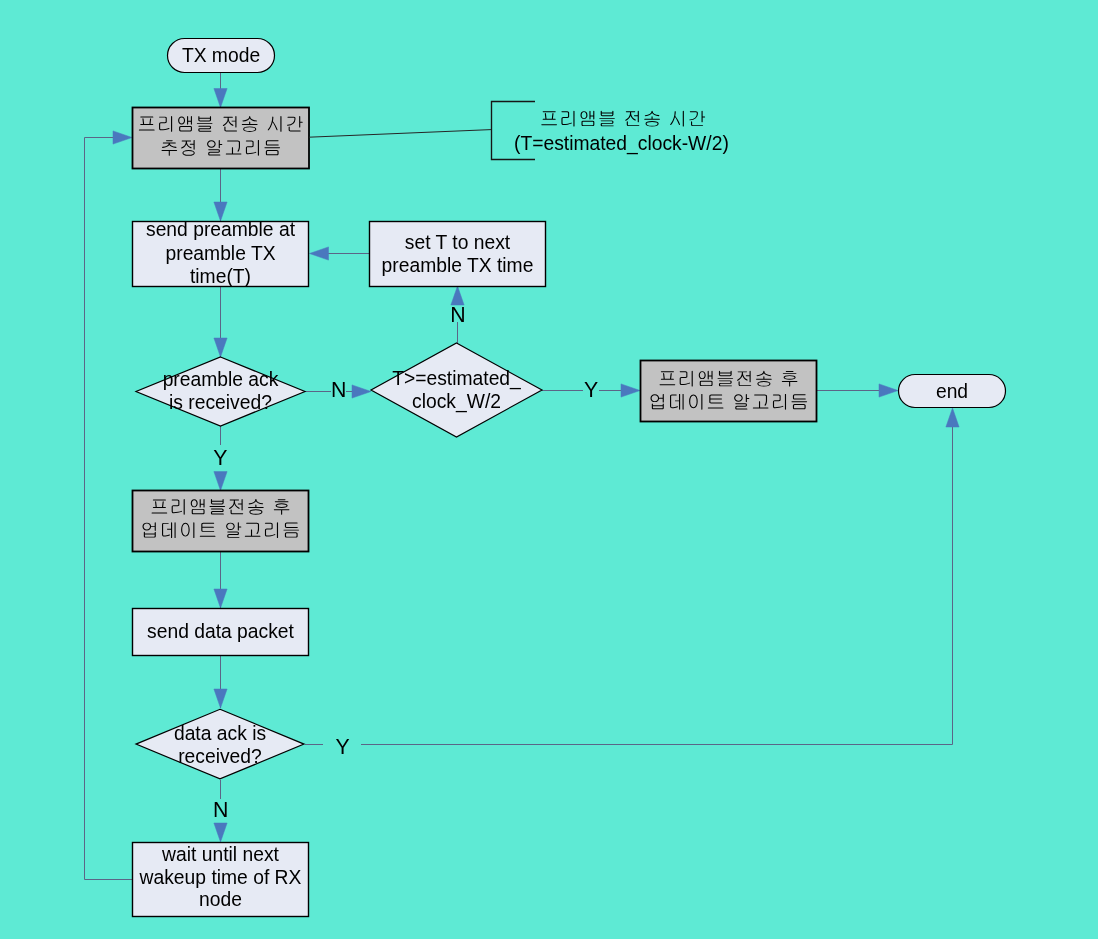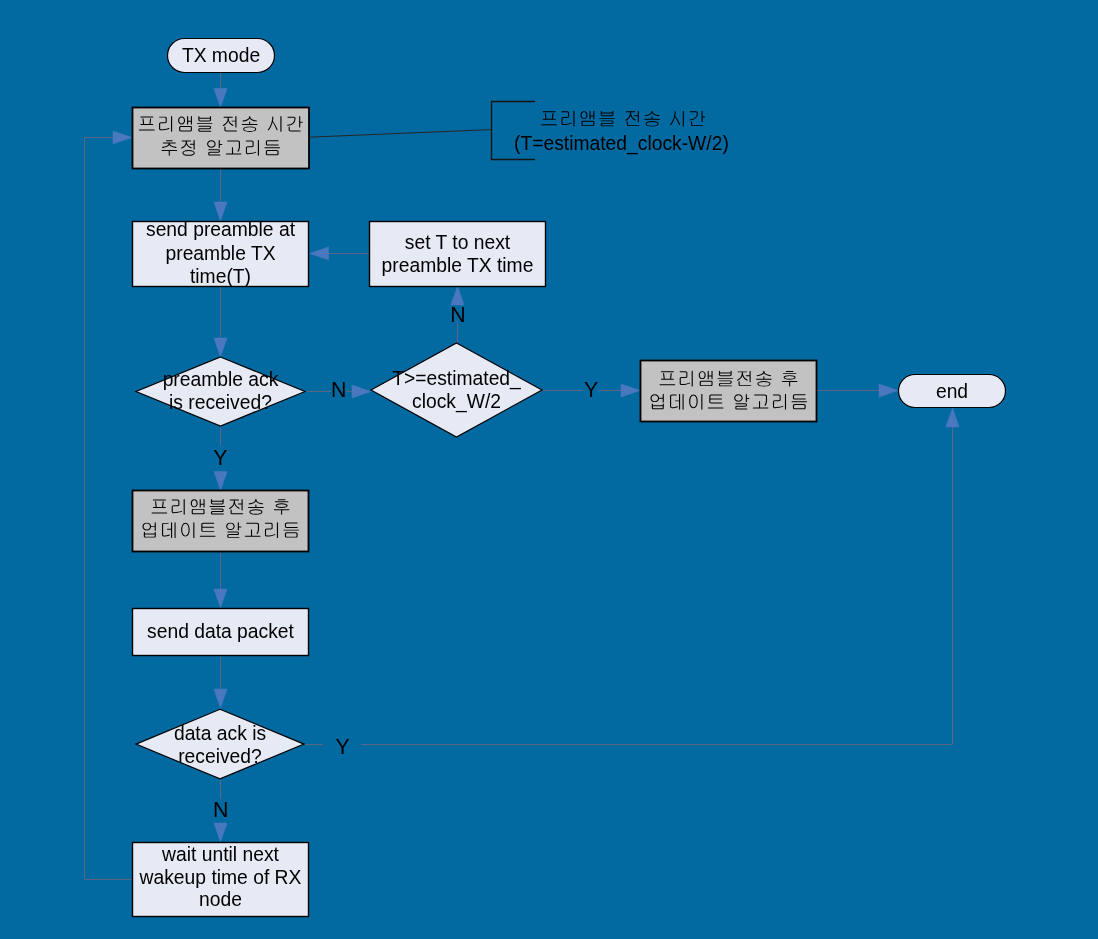--- a/index.html
+++ b/index.html
@@ -1,18 +1,18 @@
 <!DOCTYPE html>
 <html><head>
 <meta charset="utf-8">
 <style>
   html,body{margin:0;padding:0;}
   body{width:1098px;height:939px;overflow:hidden;background:#ffffff;
        font-family:"Liberation Sans",sans-serif;}
-  #diagram-canvas{position:relative;width:1098px;height:939px;overflow:hidden;background:#0369a1;}
+  #diagram-canvas{position:relative;width:1098px;height:939px;overflow:hidden;background:#5eead4;}
   svg#flowchart{position:absolute;left:0;top:0;width:1098px;height:939px;display:block;
                 shape-rendering:geometricPrecision;}
   svg#flowchart text{font-family:"Liberation Sans",sans-serif;}
 </style>
 </head>
 <body>
 
 <div id="diagram-canvas">
   <svg id="flowchart" viewBox="0 0 1098 939">
     <defs id="korean-glyph-defs">

